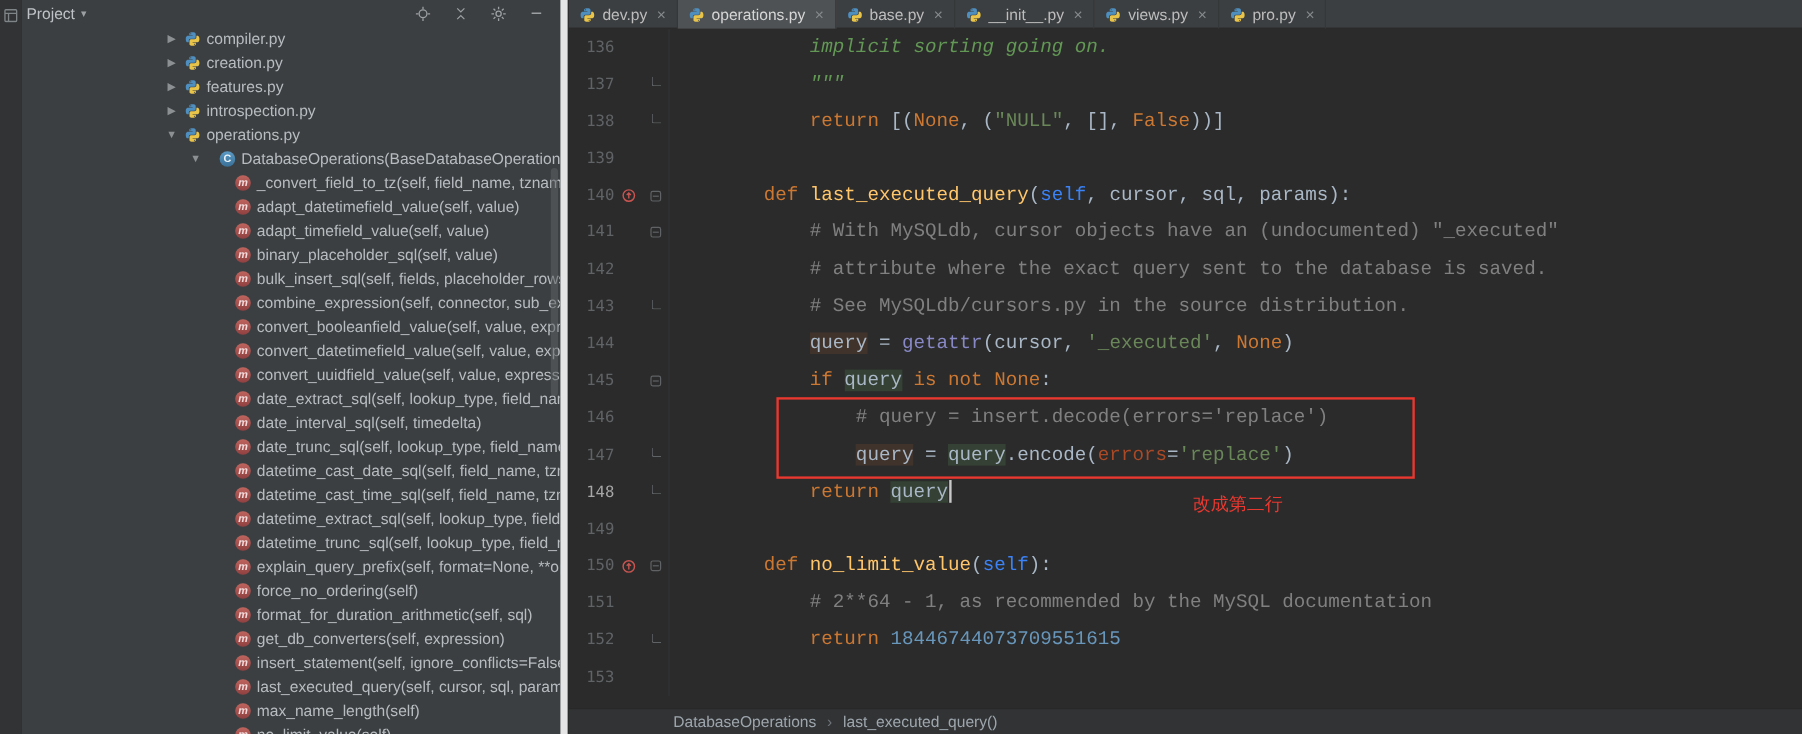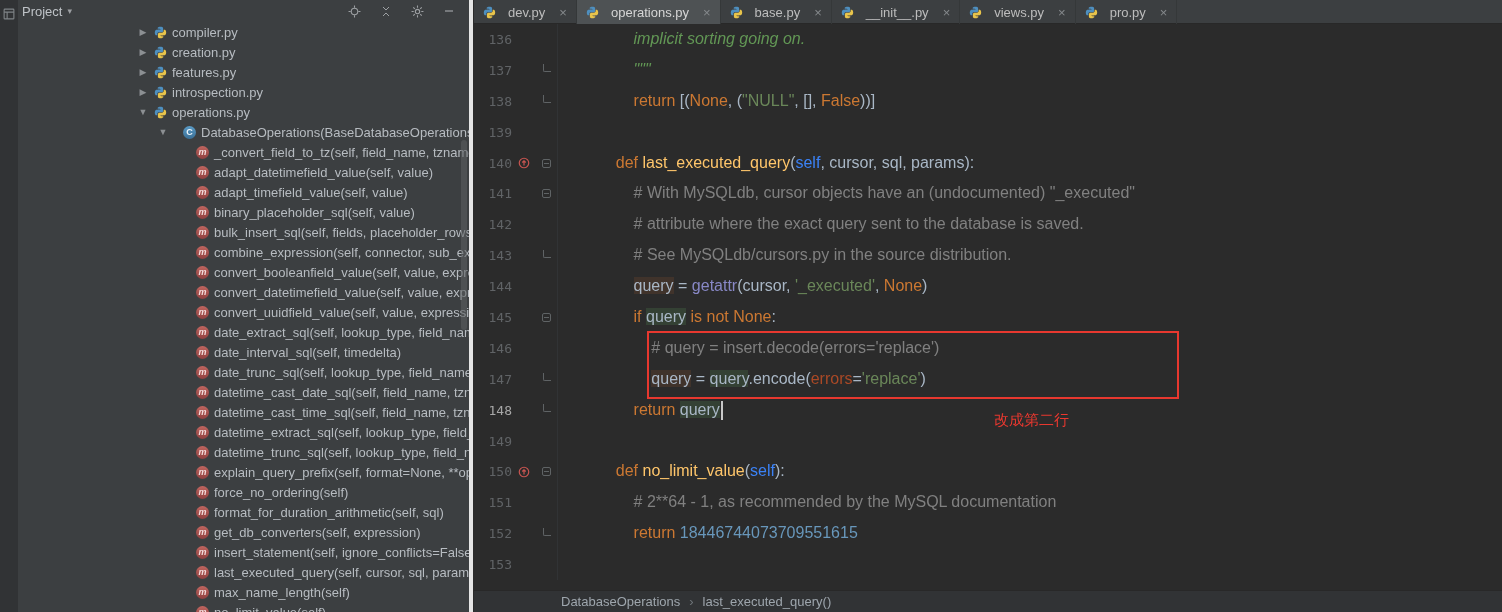--- a/index.html
+++ b/index.html
@@ -4,21 +4,21 @@
 <style>
   * { margin:0; padding:0; box-sizing:border-box; }
   html,body { width:1502px; height:612px; overflow:hidden; background:#2b2b2b; }
   #root { position:relative; width:1502px; height:612px; font-family:"Liberation Sans",sans-serif; color:#b7bcc1; }
 
   
   .stripe { position:absolute; left:0; top:0; width:18px; height:612px; background:#313335; z-index:5; }
   .stripe .sico { display:block; margin:6px auto 0 auto; width:12px; }
 
   
-  .project { position:absolute; left:18px; top:0; width:455px; height:612px; background:#3c3f41; border-right:4px solid #e5e5e5; overflow:hidden; }
+  .project { position:absolute; left:18px; top:0; width:455px; height:612px; background:#3c3f41; border-right:6px solid #e5e5e5; overflow:hidden; }
   .proj-header { height:22px; display:flex; align-items:center; padding:0 14px 0 4px; font-size:13px; color:#bfc3c7; }
   .proj-title { display:flex; align-items:center; gap:5px; }
   .proj-title .dd { font-size:9px; color:#9da0a3; }
   .proj-actions { margin-left:auto; display:flex; align-items:center; gap:19px; }
   .proj-actions span { display:inline-flex; }
 
   .tree { position:absolute; left:0; top:22px; right:0; bottom:0; overflow:hidden; }
   .trow { height:20px; display:flex; align-items:center; gap:5px; font-size:13px; color:#b7bcc1; white-space:nowrap; overflow:hidden; }
   .trow.file { padding-left:119px; }
   .trow.class { padding-left:139px; }
@@ -28,35 +28,35 @@
   .ico-class, .ico-method { width:13px; height:13px; border-radius:50%; flex:0 0 13px;
     display:inline-flex; align-items:center; justify-content:center; font-weight:bold; }
   .ico-class { background:linear-gradient(#5a9bc6,#3a6f96); color:#eaf3f9; font-size:9px; }
   .ico-method { background:linear-gradient(#c0655f,#8f4040); color:#f2dcdc; font-size:9px; font-style:italic; }
   .pyico { width:13px; height:13px; flex:0 0 13px; display:inline-flex; }
   .tree-scrollbar { position:absolute; right:2px; top:140px; width:6px; height:190px; background:#5d6163; opacity:.55; border-radius:3px; }
 
   
   .main { position:absolute; left:474px; top:0; right:0; bottom:0; background:#2b2b2b; }
   .tabbar { position:absolute; left:0; top:0; right:0; height:24px; background:#3c3f41; border-bottom:1px solid #282828; display:flex; }
-  .tab { height:24px; padding:0 9px; display:flex; align-items:center; gap:12px; font-size:13px; color:#bdbdbd; border-right:1px solid #353839; cursor:default; }
+  .tab { height:24px; padding:0 9px; display:flex; align-items:center; gap:6px; font-size:13px; color:#bdbdbd; border-right:1px solid #353839; cursor:default; }
   .tab.active { background:#4e5254; color:#d6d6d6; }
   .tab-close { color:#868a8d; font-size:13px; line-height:1; margin-left:2px; }
 
   .editor { position:absolute; left:0; top:24px; right:0; bottom:22px; overflow:hidden; background:#2b2b2b; }
   .eline { display:flex; height:30.9px; line-height:30.9px;gap:37px; }
   .gutter { flex:0 0 84px; width:84px; display:flex; align-items:center; border-right:1px solid #313335; }
   .gnum { width:38px; text-align:right; font:13px "DejaVu Sans Mono",monospace; color:#606366; }
   .gnum.cur { color:#a7a7a7; }
   .gmark { width:24px; display:flex; align-items:center; justify-content:center; }
   .gfold { width:21px; display:flex; align-items:center; justify-content:center; }
   .fold-start { width:9px; height:9px; border:1px solid #5f6365; border-radius:2px; position:relative; }
   .fold-start::after { content:""; position:absolute; left:1px; right:1px; top:3px; border-top:1px solid #5f6365; }
   .fold-end { width:8px; height:8px; border-left:1px solid #5f6365; border-bottom:1px solid #5f6365; border-bottom-left-radius:2px; margin-top:-4px; }
-  .code { font-family:Liberation Sans, sans-serif; font-size:16px; white-space:pre; padding-left:3px; color:#a9b7c6; }
+  .code { font-family:Liberation Mono, monospace; font-size:16px; white-space:pre; padding-left:3px; color:#a9b7c6; }
 
   .tk-d  { color:#a9b7c6; }
   .tk-k  { color:#cc7832; }
   .tk-f  { color:#ffc66b; }
   .tk-s  { color:#6a8759; }
   .tk-ds { color:#629755; font-style:italic; }
   .tk-c  { color:#808080; }
   .tk-nm { color:#6897bb; }
   .tk-bi { color:#8888c6; }
   .tk-sf { color:#3b82f6; }

